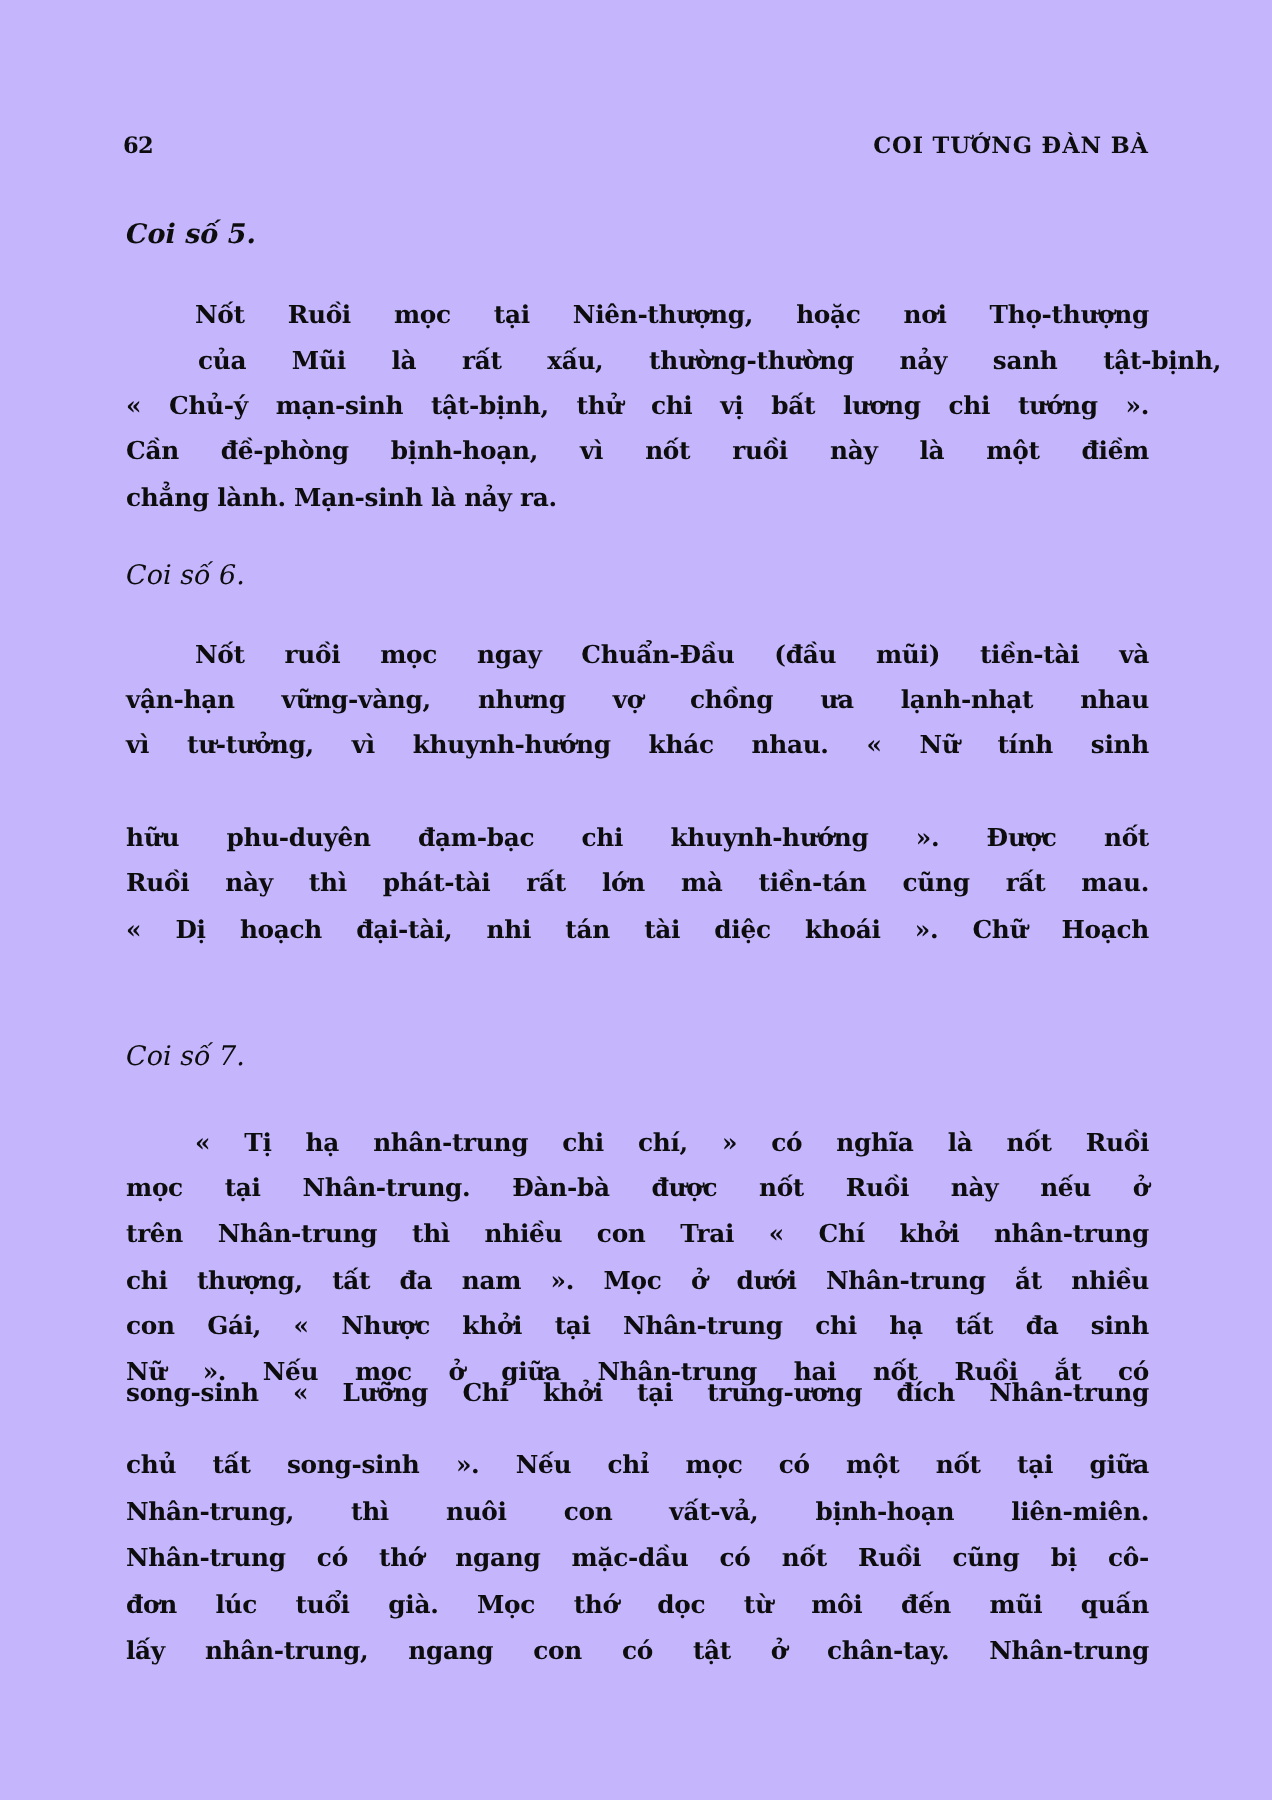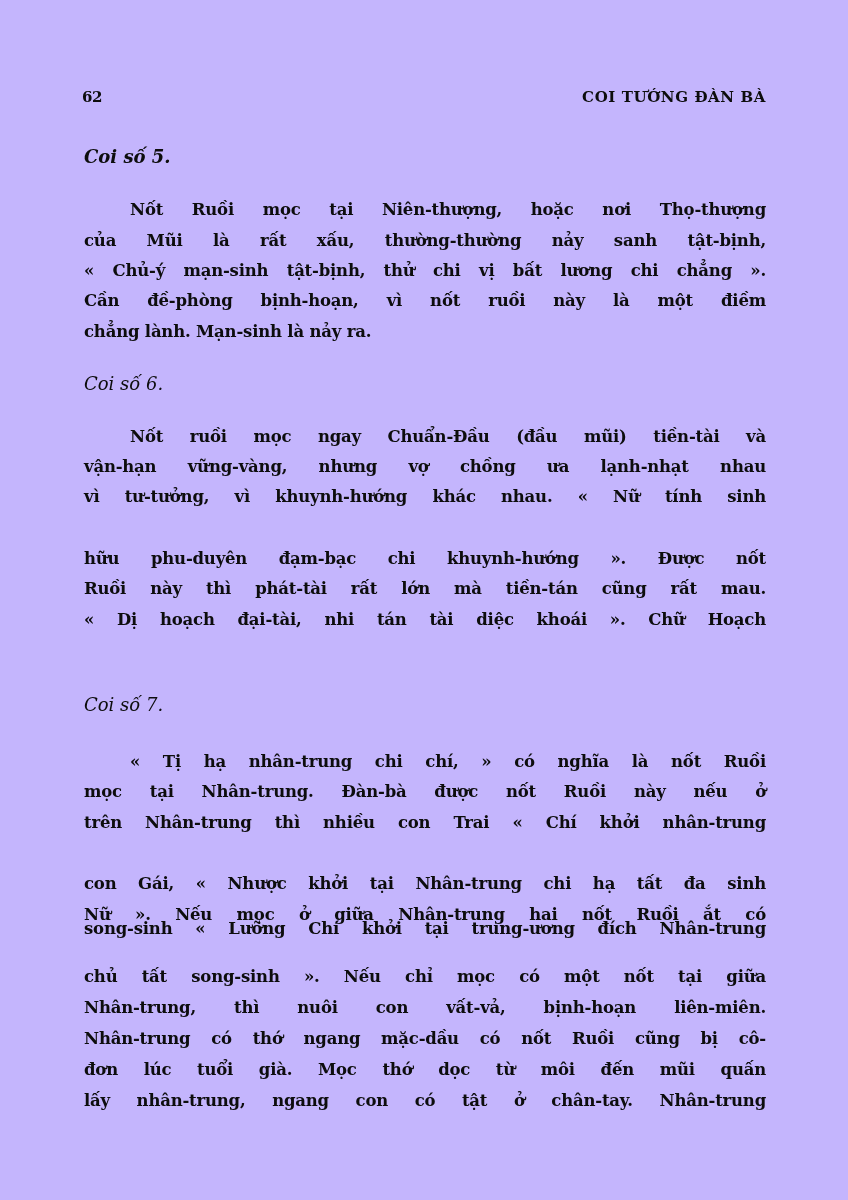--- a/index.html
+++ b/index.html
@@ -82,37 +82,38 @@
 
 <div class="page">
 
   <div class="running-head">
     <span class="page-number">62</span>
     <span class="running-title">COI TƯỚNG ĐÀN BÀ</span>
   </div>
 
   <div class="section-heading bold" style="top:146px;">Coi số 5.</div>
   <div class="line indent" style="top:196px;">Nốt Ruồi mọc tại Niên-thượng, hoặc nơi Thọ-thượng</div>
-  <div class="line" style="top:227px;">của Mũi là rất xấu, thường-thường nảy sanh tật-bịnh,</div>
-  <div class="line" style="top:257px;">« Chủ-ý mạn-sinh tật-bịnh, thử chi vị bất lương chi chẳng ».</div>
+  <div class="line" style="top:227px;margin-left:48px;">của Mũi là rất xấu, thường-thường nảy sanh tật-bịnh,</div>
+  <div class="line" style="top:257px;">« Chủ-ý mạn-sinh tật-bịnh, thử chi vị bất lương chi tướng ».</div>
   <div class="line" style="top:287px;">Cần đề-phòng bịnh-hoạn, vì nốt ruồi này là một điềm</div>
   <div class="line last" style="top:318px;">chẳng lành. Mạn-sinh là nảy ra.</div>
 
   <div class="section-heading" style="top:373px;">Coi số 6.</div>
   <div class="line indent" style="top:423px;">Nốt ruồi mọc ngay Chuẩn-Đầu (đầu mũi) tiền-tài và</div>
   <div class="line" style="top:453px;">vận-hạn vững-vàng, nhưng vợ chồng ưa lạnh-nhạt nhau</div>
   <div class="line" style="top:483px;">vì tư-tưởng, vì khuynh-hướng khác nhau. « Nữ tính sinh</div>
   <div class="line" style="top:545px;">hữu phu-duyên đạm-bạc chi khuynh-hướng ». Được nốt</div>
   <div class="line" style="top:575px;">Ruồi này thì phát-tài rất lớn mà tiền-tán cũng rất mau.</div>
   <div class="line" style="top:606px;">« Dị hoạch đại-tài, nhi tán tài diệc khoái ». Chữ Hoạch</div>
 
   <div class="section-heading" style="top:694px;">Coi số 7.</div>
   <div class="line indent" style="top:748px;">« Tị hạ nhân-trung chi chí, » có nghĩa là nốt Ruồi</div>
   <div class="line" style="top:778px;">mọc tại Nhân-trung. Đàn-bà được nốt Ruồi này nếu ở</div>
   <div class="line" style="top:809px;">trên Nhân-trung thì nhiều con Trai « Chí khởi nhân-trung</div>
+  <div class="line" style="top:840px;">chi thượng, tất đa nam ». Mọc ở dưới Nhân-trung ắt nhiều</div>
   <div class="line" style="top:870px;">con Gái, « Nhược khởi tại Nhân-trung chi hạ tất đa sinh</div>
   <div class="line" style="top:901px;">Nữ ». Nếu mọc ở giữa Nhân-trung hai nốt Ruồi ắt có</div>
   <div class="line" style="top:915px;">song-sinh « Lưỡng Chí khởi tại trung-ương đích Nhân-trung</div>
   <div class="line" style="top:963px;">chủ tất song-sinh ». Nếu chỉ mọc có một nốt tại giữa</div>
   <div class="line" style="top:994px;">Nhân-trung, thì nuôi con vất-vả, bịnh-hoạn liên-miên.</div>
   <div class="line" style="top:1025px;">Nhân-trung có thớ ngang mặc-dầu có nốt Ruồi cũng bị cô-</div>
   <div class="line" style="top:1056px;">đơn lúc tuổi già. Mọc thớ dọc từ môi đến mũi quấn</div>
   <div class="line" style="top:1087px;">lấy nhân-trung, ngang con có tật ở chân-tay. Nhân-trung</div>
 
 </div>

